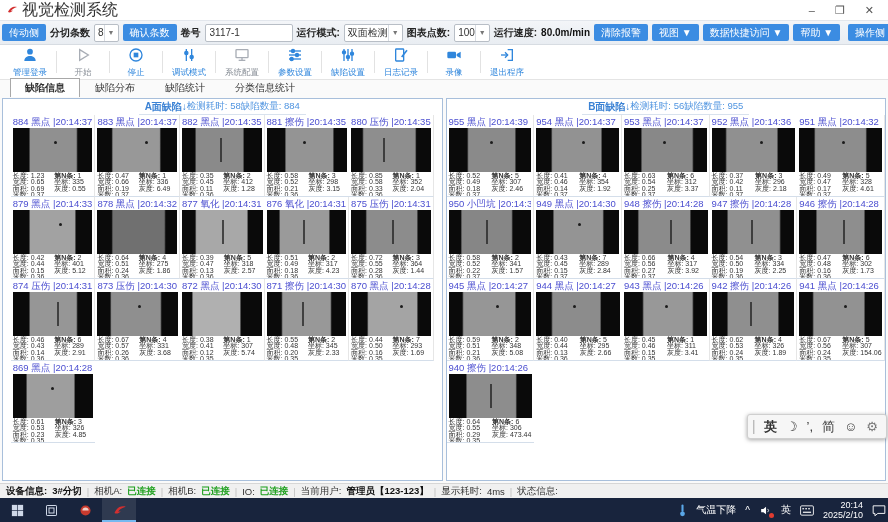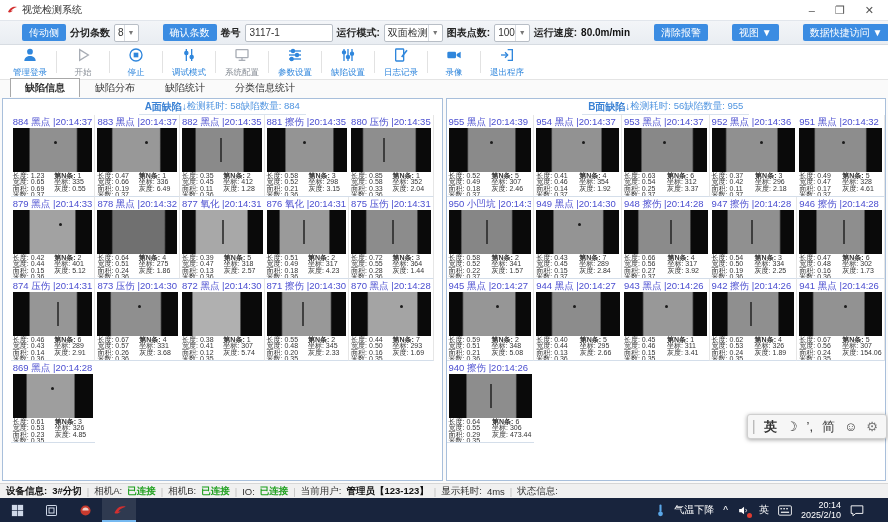--- a/index.html
+++ b/index.html
@@ -3,27 +3,27 @@
 <meta charset="utf-8">
 <style>
   * { box-sizing: border-box; margin: 0; padding: 0; }
   html,body { width:888px; height:522px; overflow:hidden; }
   body { font-family:"Liberation Sans","DejaVu Sans",sans-serif; background:#f0f0f0; position:relative; }
   #app { width:888px; height:522px; display:flex; flex-direction:column; }
 
   
   .titlebar { height:20px; background:#ffffff; display:flex; align-items:center; padding:0 6px; flex:0 0 auto; }
   .titlebar .logo { width:12px; height:12px; margin-right:4px; }
-  .titlebar .title { font-size:10px; color:#333; }
+  .titlebar .title { font-size:16px; color:#333; }
   .win-controls { margin-left:auto; display:flex; gap:20px; color:#555; font-size:11px; padding-right:8px; }
   .win-controls span { cursor:default; line-height:20px; }
 
   
   .toolbar { height:25px; background:linear-gradient(#f3f5f8,#e9edf2); border-top:1px solid #e2e6ec; border-bottom:1px solid #d7dce2; display:flex; align-items:center; gap:4px; padding:0 2px; flex:0 0 auto; white-space:nowrap; }
-  .btn-blue { background:#3b8ce2; color:#fff; font-size:10px; padding:3px 7px; border:none; border-radius:2px; line-height:1.1;margin-left:20px; }
+  .btn-blue { background:#3b8ce2; color:#fff; font-size:10px; padding:3px 7px; border:none; border-radius:2px; line-height:1.1; }
   .tb-label { font-size:10px; font-weight:bold; color:#222; }
   .combo { background:#fff; border:1px solid #b8bec6; border-radius:2px; font-size:10px; color:#333; height:18px; display:inline-flex; align-items:center; padding:0 3px; position:relative; }
   .combo .arrow { margin-left:auto; font-size:7px; color:#777; border-left:1px solid #d8dce2; padding-left:3px; height:100%; display:flex; align-items:center; }
   .tb-input { background:#fff; border:1px solid #b8bec6; border-radius:2px; font-size:10px; color:#333; height:18px; padding:0 4px; }
   .speed-val { font-size:10px; font-weight:bold; color:#111; }
   .spacer { flex:1; }
 
   
   .iconbar { height:35px; background:#fff; border-bottom:1px solid #e4e4e4; display:flex; align-items:center; padding:0 4px; flex:0 0 auto; }
   .action { display:flex; flex-direction:column; align-items:center; justify-content:center; min-width:52px; padding:0 6px; gap:0; cursor:default; }
@@ -67,21 +67,21 @@
   .statusbar { height:15px; background:#f0f0f0; border-top:1px solid #d6d6d6; display:flex; align-items:center; gap:5px; padding:0 6px; font-size:9.5px; color:#333; flex:0 0 auto; white-space:nowrap; }
   .statusbar .b { font-weight:bold; color:#111; }
   .statusbar .green { color:#1fa01f; font-weight:bold; }
   .statusbar .sep { color:#c0c0c0; }
 
   
   .taskbar { height:24px; background:#18243d; display:flex; align-items:center; color:#fff; flex:0 0 auto; }
   .tb-app { width:34px; height:24px; display:flex; align-items:center; justify-content:center; }
   .tb-app svg { width:15px; height:15px; }
   .tb-app.active { background:rgba(255,255,255,.10); box-shadow:inset 0 -2px 0 #76b9f0; }
-  .tray { margin-left:auto; display:flex; align-items:center; gap:9px; padding-right:24px; font-size:10px; }
+  .tray { margin-left:auto; display:flex; align-items:center; gap:9px; padding-right:2px; font-size:10px; }
   .tray .txt { font-size:10px; color:#fff; }
   .tray svg { display:block; }
   .spk { position:relative; }
   .spk .dot { position:absolute; right:-2px; bottom:-1px; width:5px; height:5px; border-radius:50%; background:#e03c31; }
   .clock { text-align:right; font-size:9px; line-height:10px; }
 
   
   .imebar { position:absolute; right:1px; top:414px; height:25px; background:#f6f6f6; border:1px solid #cfcfcf; border-radius:3px; box-shadow:0 1px 4px rgba(0,0,0,.35); display:flex; align-items:center; gap:9px; padding:0 8px 0 5px; z-index:50; }
   .imebar .grip { width:2px; height:14px; border-left:1px solid #bbb; border-right:1px solid #ddd; }
   .ime-item { font-size:13px; color:#333; line-height:1; cursor:default; }

